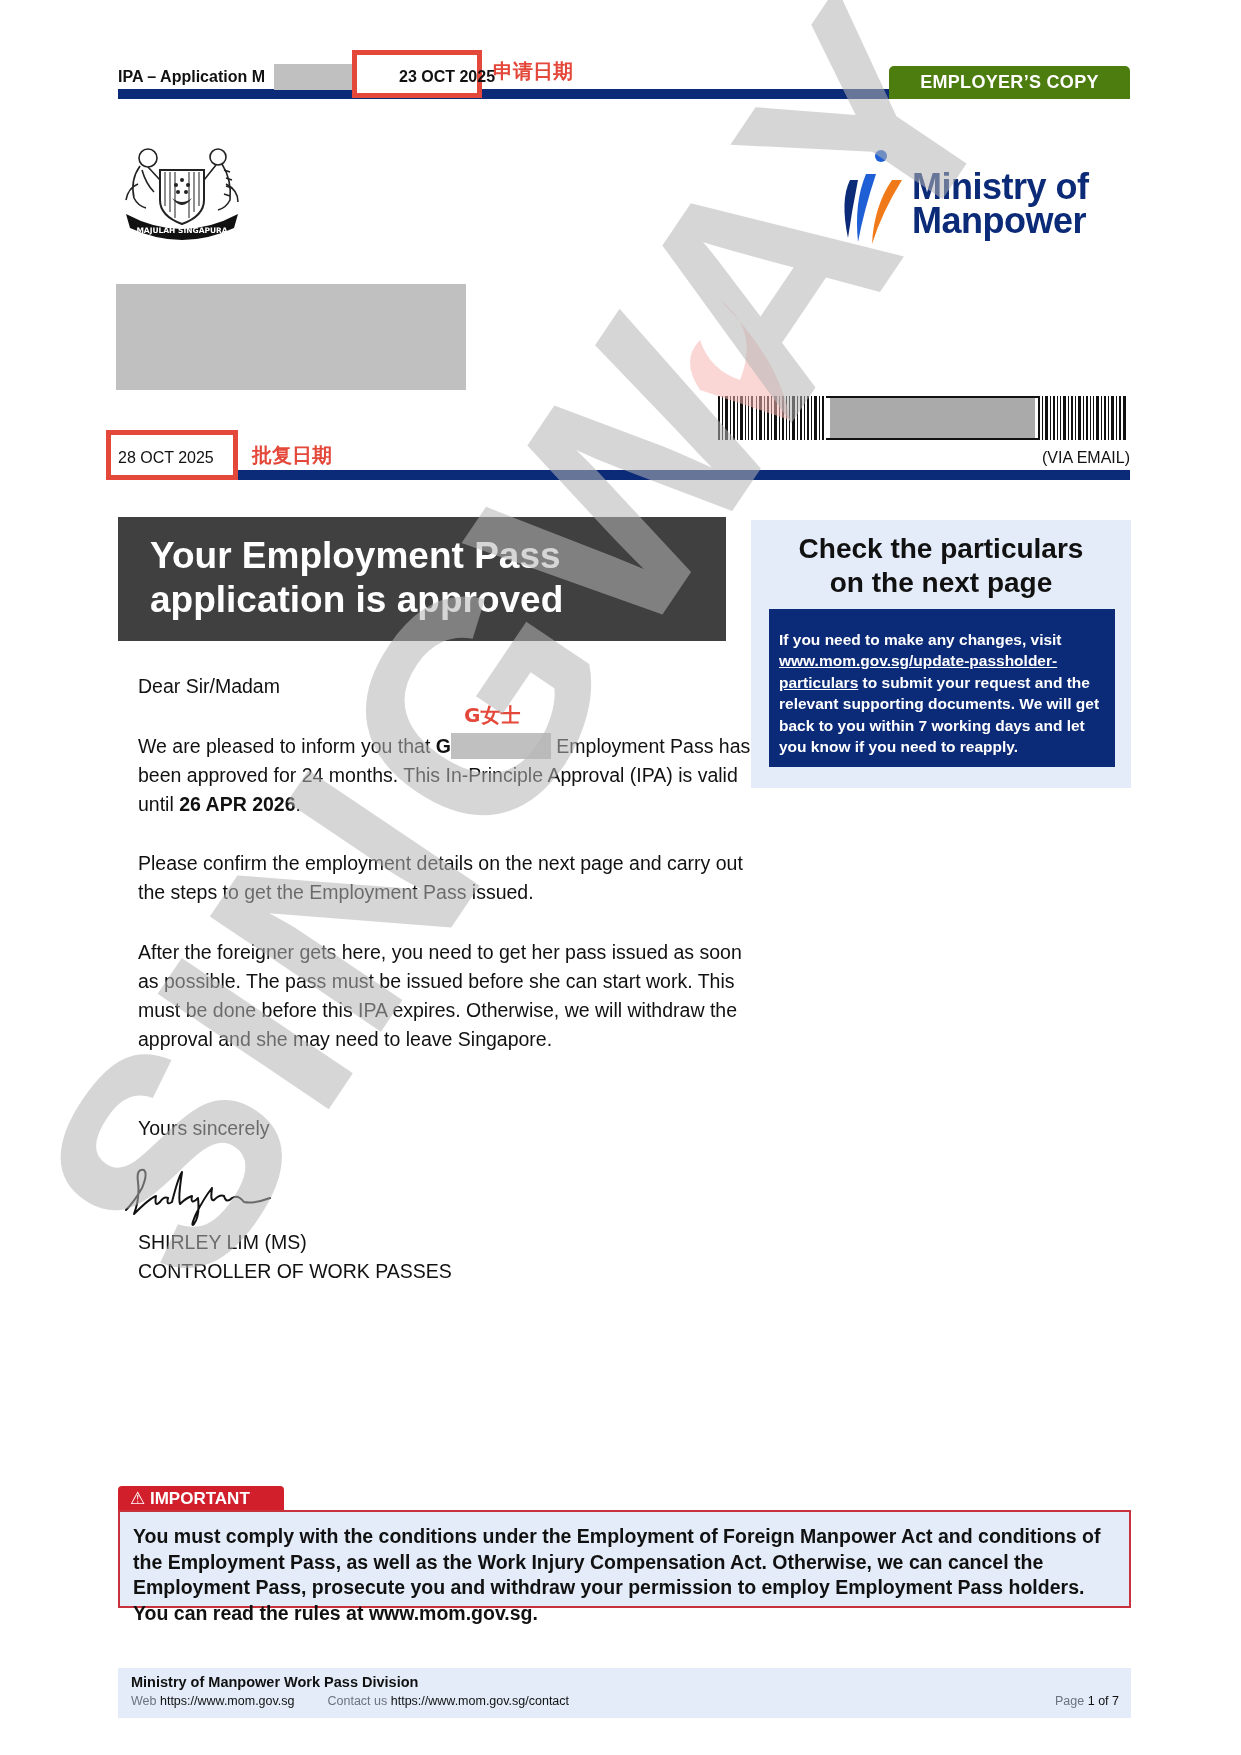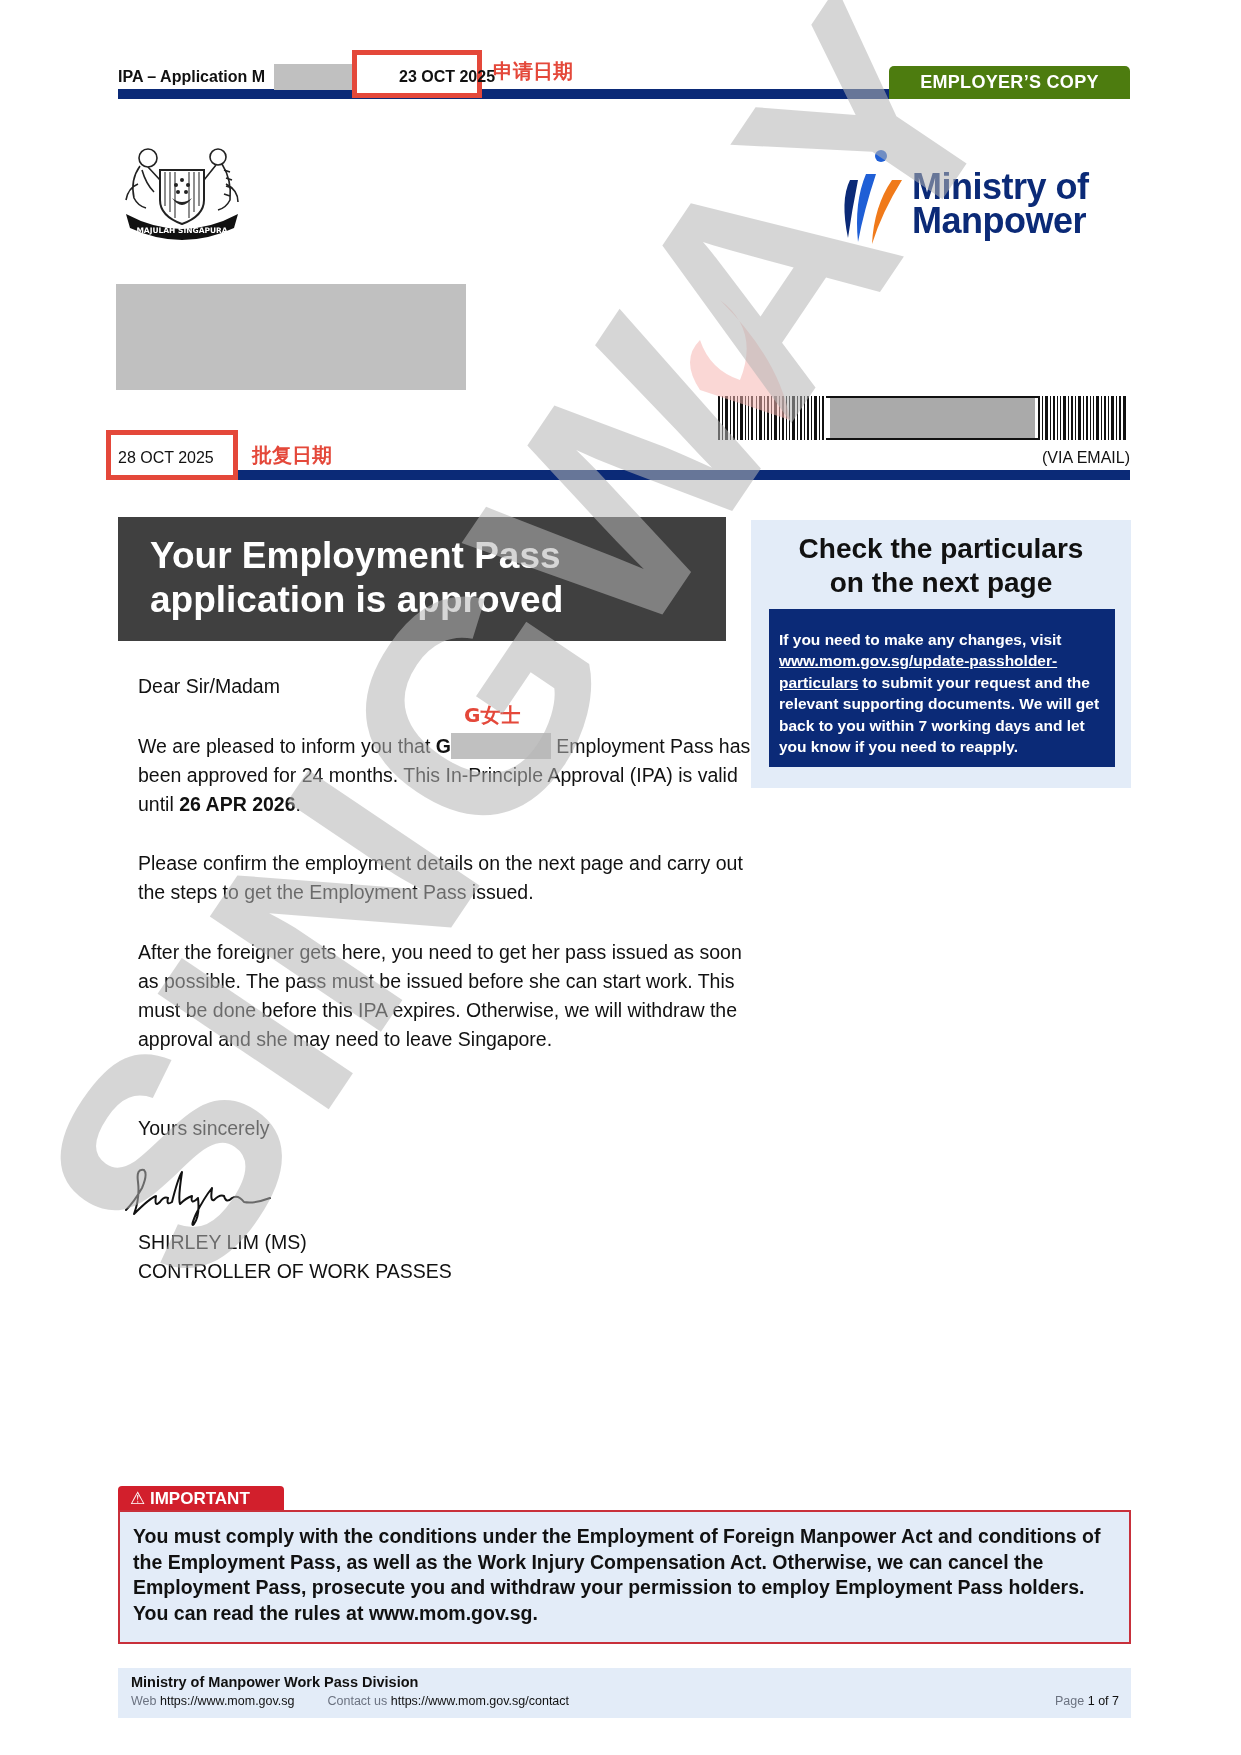--- a/index.html
+++ b/index.html
@@ -62,21 +62,21 @@
   .name-redact { display: inline-block; width: 100px; height: 26px; vertical-align: -6px; background: #c0c0c0; }
   .name-anno { left: 464px; top: 702px; font-size: 20px; }
   .closing { top: 1114px; }
   .signature { left: 120px; top: 1158px; width: 160px; height: 72px; }
   .sig-name { top: 1228px; }
   .sig-title { top: 1257px; }
 
   
   .imp-tab { left: 118px; top: 1486px; width: 166px; height: 25px; background: #d21f2c; border-radius: 4px 4px 0 0;
              color: #fff; font-weight: bold; font-size: 17px; line-height: 25px; padding-left: 12px; white-space: nowrap; }
-  .imp-box { left: 118px; top: 1510px; width: 1013px; height: 134px; background: #e3ecf8; border: 2px solid #c8303b; }
+  .imp-box { left: 118px; top: 1510px; width: 1013px; height: 98px; background: #e3ecf8; border: 2px solid #c8303b; }
   .imp-text { position: absolute; left: 13px; top: 12px; width: 985px; font-size: 19.5px; font-weight: bold; line-height: 25.5px; color: #111; }
 
   
   .footer { left: 118px; top: 1660px; width: 1013px; height: 50px; background: #e3ecf8; margin-top: 8px; }
   .f-org { position: absolute; left: 13px; top: 6px; font-size: 14.5px; font-weight: bold; color: #111; white-space: nowrap; }
   .f-links { position: absolute; left: 13px; top: 26px; font-size: 12.5px; color: #111; white-space: nowrap; }
   .f-label { color: #6b7280; }
   .f-gap { display: inline-block; width: 26px; }
   .f-page { position: absolute; right: 12px; top: 26px; font-size: 12.5px; color: #111; white-space: nowrap; }
 

